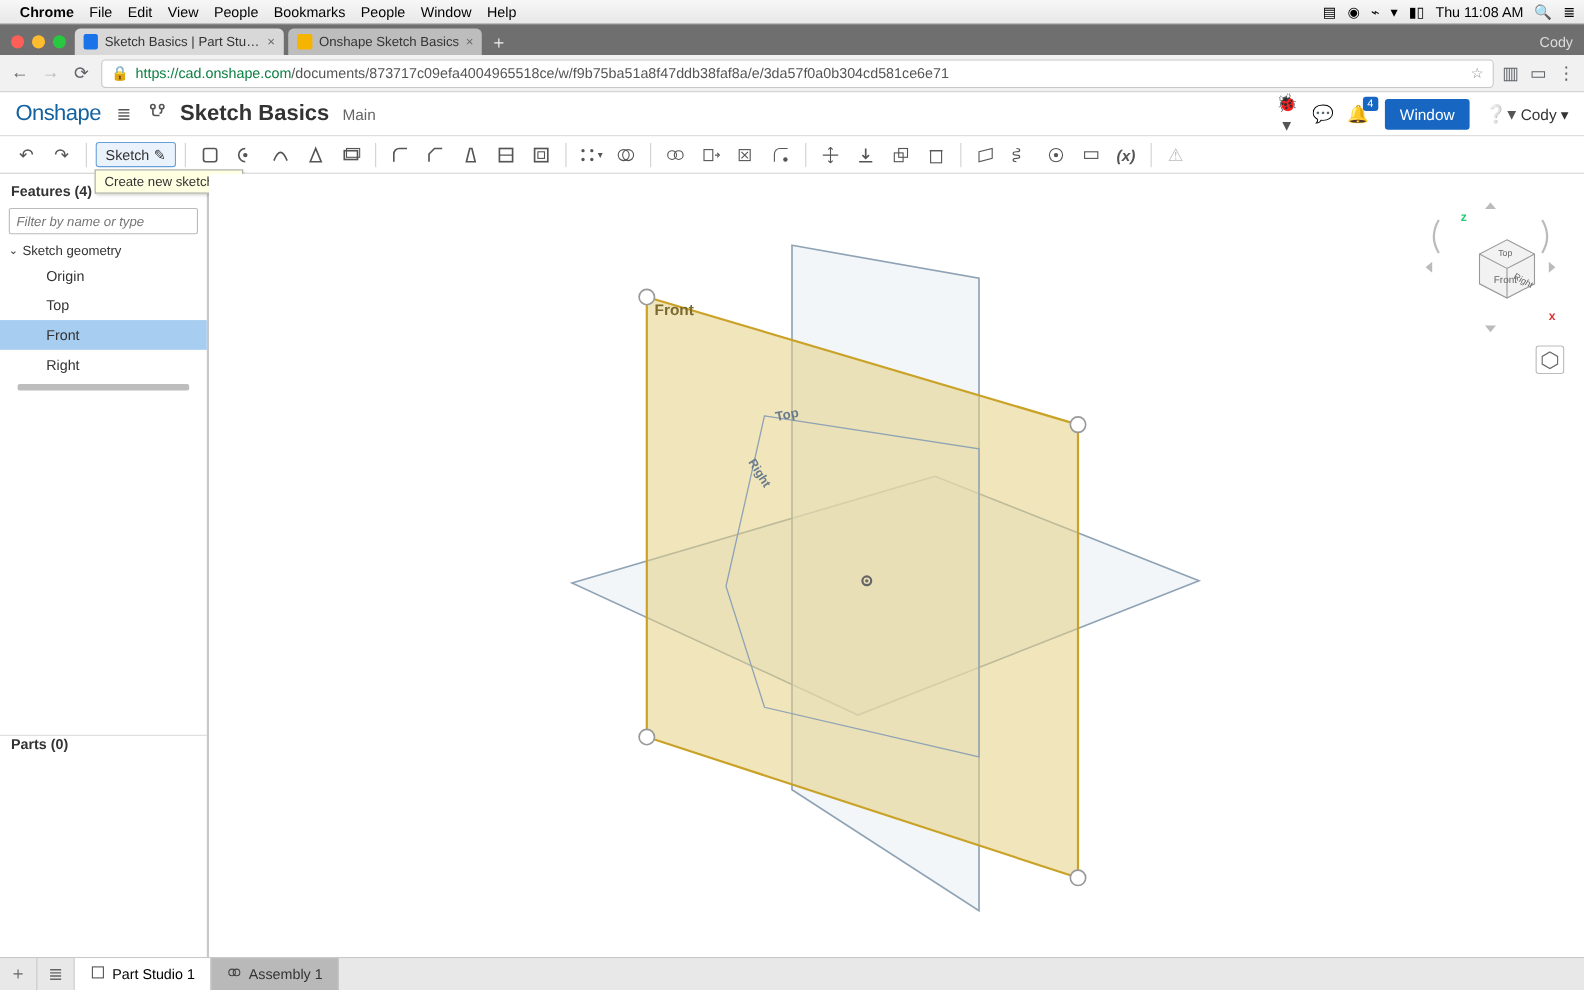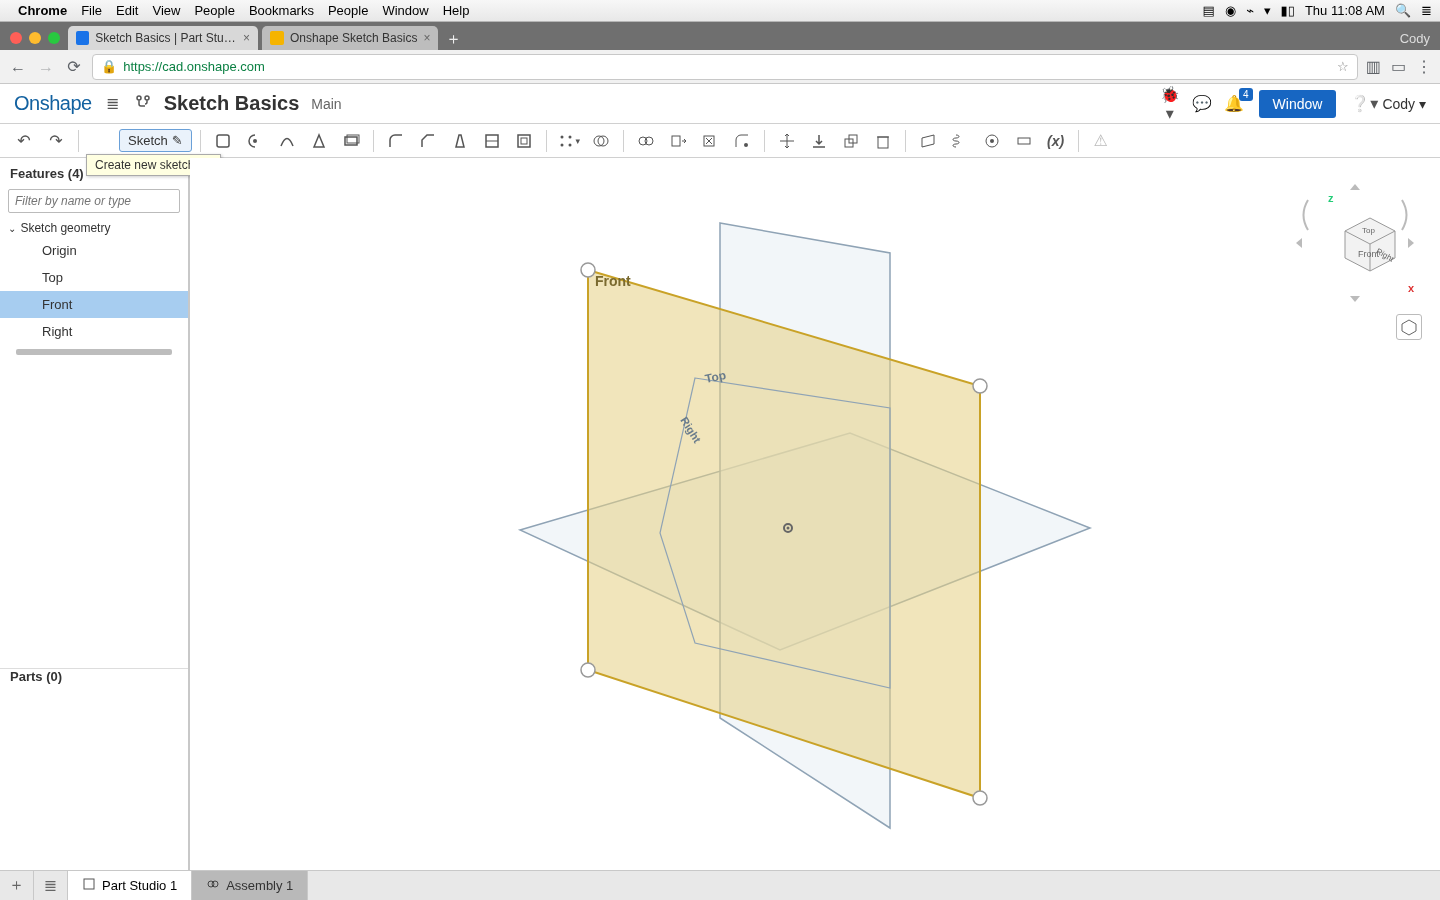--- a/index.html
+++ b/index.html
@@ -46,21 +46,21 @@
   .os-header .right-group { display:flex; align-items:center; gap:14px;}
   .share-btn { background:#1766c2; color:#fff; border:none; padding:6px 14px; border-radius:3px; font-size:14px;}
   .bell-wrap { position:relative; color:#555; }
   .bell-badge { position:absolute; top:-6px; right:-8px; background:#1766c2; color:#fff; font-size:10px; padding:1px 4px; border-radius:3px;}
   .hdr-icon { color:#555; display:inline-block; width:18px; text-align:center;}
 
   
   .os-toolbar { height:34px; background:#fff; border-bottom:1px solid #d0d0d0; display:flex; align-items:center; padding:0 10px; gap:4px; position:relative;}
   .tb-btn { width:28px; height:28px; display:flex; align-items:center; justify-content:center; color:#555; border-radius:3px;}
   .tb-sep { width:1px; height:22px; background:#d0d0d0; margin:0 4px;}
-  .sketch-btn { display:flex; align-items:flex-end; gap:4px; padding:3px 8px; border:1px solid #6aa0d8; background:#eaf2fb; border-radius:3px; color:#333; font-size:13px;margin-left:32px;}
+  .sketch-btn { display:flex; align-items:flex-end; gap:4px; padding:3px 8px; border:1px solid #6aa0d8; background:#eaf2fb; border-radius:3px; color:#333; font-size:13px;}
   .tooltip { position:absolute; top:30px; left:86px; background:#ffffe1; border:1px solid #aaa; padding:3px 8px; font-size:12px; color:#333; white-space:nowrap; box-shadow:1px 1px 3px rgba(0,0,0,0.2);}
 
   
   .os-body { display:flex; height:calc(900px - 22px - 28px - 34px - 40px - 34px - 30px); }
   .sidebar { width:190px; border-right:2px solid #c8c8c8; background:#fff; display:flex; flex-direction:column;}
   .side-header { padding:8px 10px; font-size:13px; font-weight:bold; color:#333;}
   .filter-input { margin:0 8px 6px 8px; }
   .filter-input input { width:100%; padding:4px 6px; font-size:12px; font-style:italic; color:#888; border:1px solid #bbb; border-radius:2px;}
   .tree-group { padding:2px 8px; font-size:12px; color:#333; display:flex; align-items:center; gap:4px;}
   .tree-group .chev { font-size:10px;}
@@ -136,20 +136,21 @@
   <div class="tabs-right">Cody</div>
 </div>
 
 <div class="chrome-toolbar">
   <div class="nav-btn">←</div>
   <div class="nav-btn" style="opacity:.4;">→</div>
   <div class="nav-btn">⟳</div>
   <div class="omnibox">
     <span class="lock">🔒</span>
     <span class="url-host">https://cad.onshape.com</span>
+      <span class="url-rest">/documents/873717c09efa4004965518ce/w/f9b75ba51a8f47ddb38faf8a/e/3da57f0a0b304cd581ce6e71</span>
     <span class="star">☆</span>
   </div>
   <div class="chrome-right-icons">
     <span>▥</span>
     <span>▭</span>
     <span>⋮</span>
   </div>
 </div>
 
 <div class="os-header">

